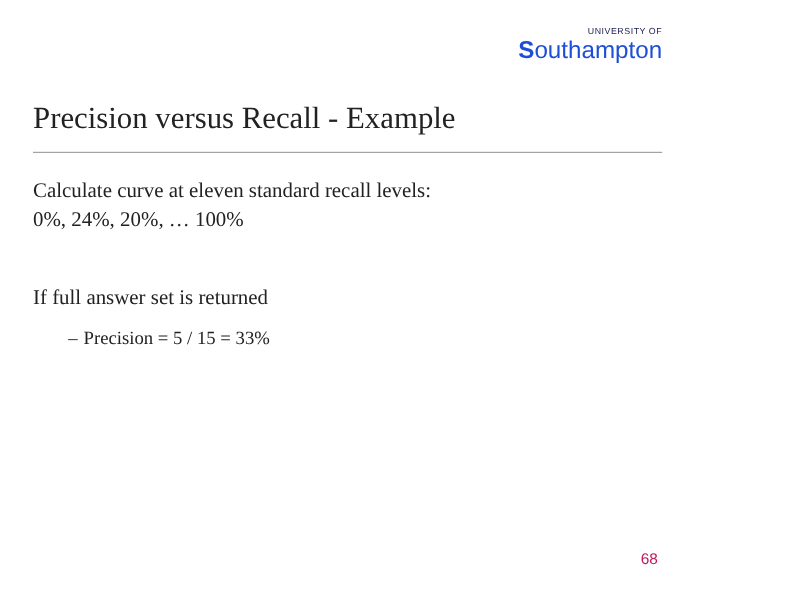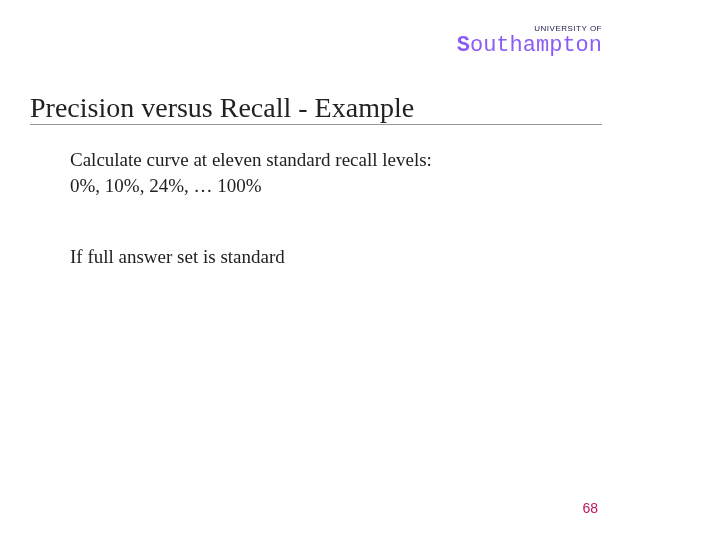--- a/index.html
+++ b/index.html
@@ -1,24 +1,24 @@
 <!DOCTYPE html>
 <html><head>
 <meta charset="utf-8">
 <style>
   * { margin: 0; padding: 0; box-sizing: border-box; }
   html, body { width: 720px; height: 540px; background: #fff; font-family: Georgia, 'Times New Roman', serif; color: #1a1a1a; }
   .slide { position: relative; width: 632px; height: 540px; padding: 36px 30px 30px 30px; }
   .logo { position: absolute; top: 24px; right: 30px; text-align: right; }
   .logo-top { font-size: 8px; letter-spacing: 0.5px; color: #1a1a4a; font-family: Arial, sans-serif; }
-  .logo-main { font-size: 22px; color: #8b5cf6; font-family: Liberation Mono, monospace; margin-left: 32px; }
+  .logo-main { font-size: 22px; color: #1d4ed8; font-family: Liberation Sans, sans-serif; margin-left: 32px; }
   .logo-main .bold { font-weight: bold; }
-  .title { font-size: 28px; font-weight: normal; margin-top: 56px; padding-bottom: 0; border-bottom: 1px solid #999; color: #222; }
+  .title { font-size: 28px; font-weight: normal; margin-top: 56px; padding-bottom: 14px; border-bottom: 1px solid #999; color: #222; }
   .body { margin-top: 22px; }
-  .line { font-size: 19px; line-height: 1.35; color: #222; margin-left: 40px; }
+  .line { font-size: 19px; line-height: 1.35; color: #222; }
   .gap { height: 46px; }
   .sub { font-size: 17px; margin-top: 14px; margin-left: 32px; color: #222; }
   .sub-dash { display: inline-block; width: 14px; }
   .pagenum { position: absolute; bottom: 24px; right: 34px; font-size: 14px; color: #be185d; font-family: Arial, sans-serif; }
 </style>
 </head>
 <body>
 
 <div class="slide">
 
@@ -26,20 +26,23 @@
     <div class="logo-top">UNIVERSITY OF</div>
     <div class="logo-main">
       <span class="bold">S</span><span>outhampton</span>
     </div>
   </div>
 
   <h1 class="title">Precision versus Recall - Example</h1>
 
   <div class="body">
     <div class="line">Calculate curve at eleven standard recall levels:</div>
-    <div class="line">0%, 10%, 24%, … 100%</div>
+    <div class="line">0%, 24%, 20%, … 100%</div>
     <div class="gap"></div>
-    <div class="line">If full answer set is standard</div>
+    <div class="line">If full answer set is returned</div>
+    <div class="sub">
+      <span class="sub-dash">–</span><span>Precision = 5 / 15 = 33%</span>
+    </div>
   </div>
 
   <div class="pagenum">68</div>
 
 </div>
 
 </body></html>

